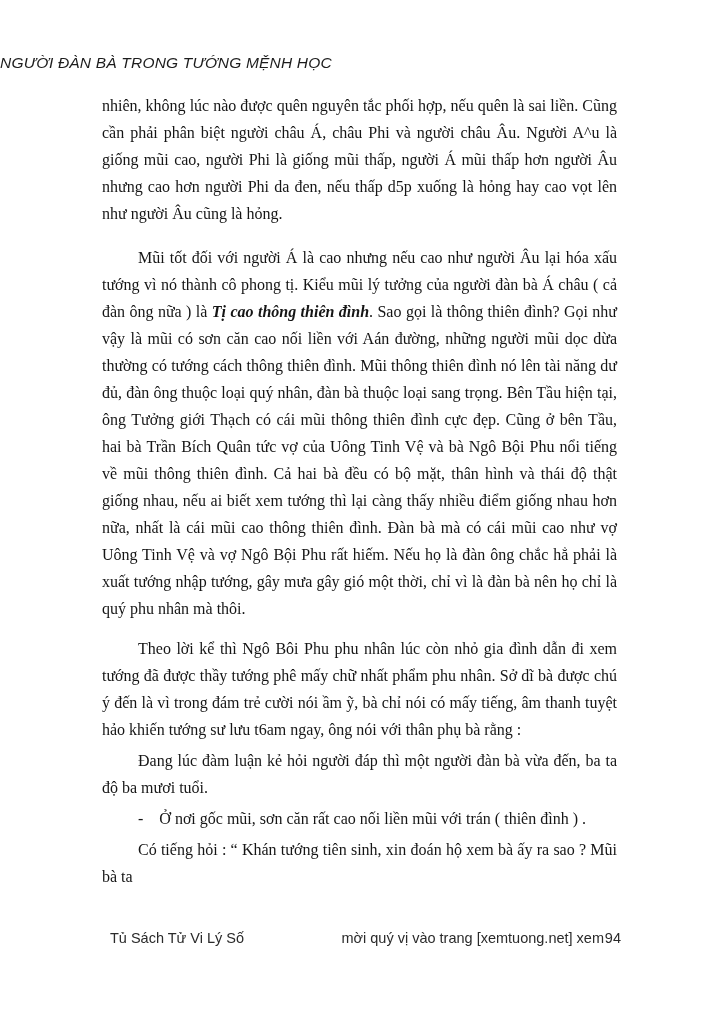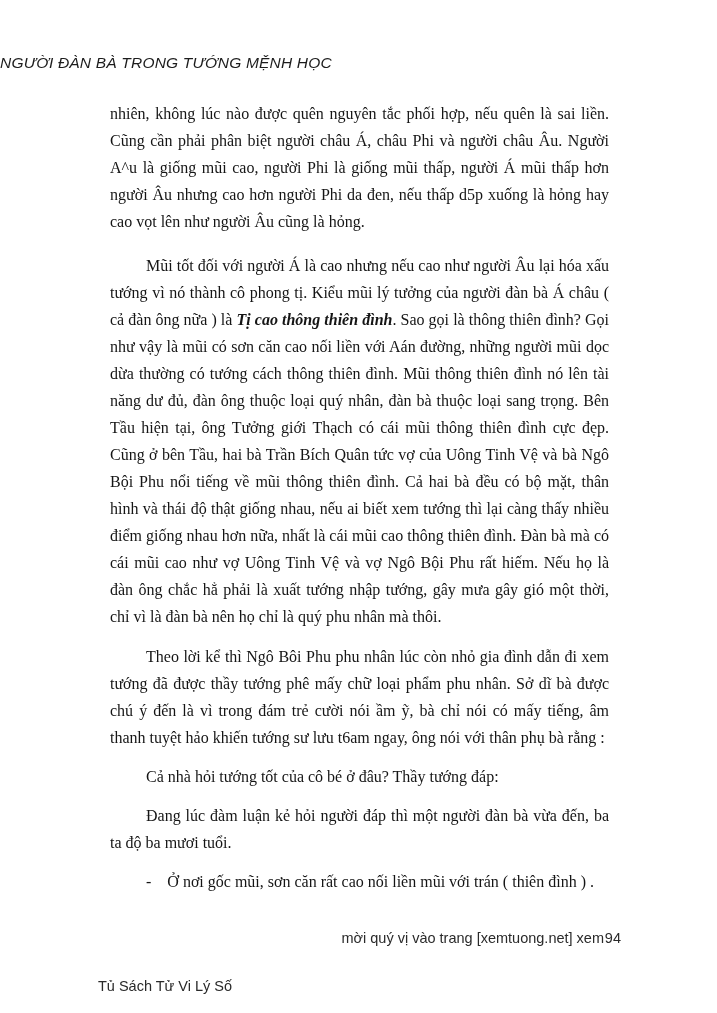--- a/index.html
+++ b/index.html
@@ -27,52 +27,52 @@
   }
   .doc-body {
     position: absolute;
     top: 88px; left: 98px; width: 523px;
     font-family: "Liberation Serif", serif;
     font-size: 16px;
     line-height: 27px;
     text-align: justify;
     color: #151515;
   }
-  .para { margin: 12px; }
+  .para { margin: 4px; }
   .indent { text-indent: 36px; }
   .gap1 { margin-top: 17px; font-family: Liberation Serif, serif; }
   .gap2 { margin-top: 13px; }
   .bold-italic { font-weight: bold; font-style: italic; }
   .doc-footer {
     position: absolute;
     top: 930px; left: 98px; width: 523px; height: 22px;
     font-family: "Liberation Sans", sans-serif;
     font-size: 14.5px;
     color: #2a2a2a;
   }
-  .footer-left   { position: absolute; left: 0; top: 0; white-space: nowrap; margin-top: 48px; }
+  .footer-left   { position: absolute; left: 12px; top: 0; white-space: nowrap; }
   .footer-center { position: absolute; left: 0; top: 0; width: 100%; text-align: right; }
   .footer-right  { position: absolute; right: 17px; top: 0; white-space: nowrap; }
 </style>
 </head>
 <body>
 
 <div class="page">
 
   <h1 class="doc-title">NGƯỜI ĐÀN BÀ TRONG TƯỚNG MỆNH HỌC</h1>
 
   <div class="doc-body">
     <p class="para">nhiên, không lúc nào được quên nguyên tắc phối hợp, nếu quên là sai liền. Cũng cần phải phân biệt người châu Á, châu Phi và người châu Âu. Người A^u là giống mũi cao, người Phi là giống mũi thấp, người Á mũi thấp hơn người Âu nhưng cao hơn người Phi da đen, nếu thấp d5p xuống là hỏng hay cao vọt lên như người Âu cũng là hỏng.</p>
 
     <p class="para indent gap1"><span>Mũi tốt đối với người Á là cao nhưng nếu cao như người Âu lại hóa xấu tướng vì nó thành cô phong tị. Kiểu mũi lý tưởng của người đàn bà Á châu ( cả đàn ông nữa ) là </span><span class="bold-italic">Tị cao thông thiên đình</span><span>. Sao gọi là thông thiên đình? Gọi như vậy là mũi có sơn căn cao nối liền với Aán đường, những người mũi dọc dừa thường có tướng cách thông thiên đình. Mũi thông thiên đình nó lên tài năng dư đủ, đàn ông thuộc loại quý nhân, đàn bà thuộc loại sang trọng. Bên Tầu hiện tại, ông Tưởng giới Thạch có cái mũi thông thiên đình cực đẹp. Cũng ở bên Tầu, hai bà Trần Bích Quân tức vợ của Uông Tinh Vệ và bà Ngô Bội Phu nổi tiếng về mũi thông thiên đình. Cả hai bà đều có bộ mặt, thân hình và thái độ thật giống nhau, nếu ai biết xem tướng thì lại càng thấy nhiều điểm giống nhau hơn nữa, nhất là cái mũi cao thông thiên đình. Đàn bà mà có cái mũi cao như vợ Uông Tinh Vệ và vợ Ngô Bội Phu rất hiếm. Nếu họ là đàn ông chắc hẳ phải là xuất tướng nhập tướng, gây mưa gây gió một thời, chỉ vì là đàn bà nên họ chỉ là quý phu nhân mà thôi.</span></p>
 
-    <p class="para indent gap2">Theo lời kể thì Ngô Bôi Phu phu nhân lúc còn nhỏ gia đình dẫn đi xem tướng đã được thầy tướng phê mấy chữ loại phẩm phu nhân. Sở dĩ bà được chú ý đến là vì trong đám trẻ cười nói ầm ỹ, bà chỉ nói có mấy tiếng, âm thanh tuyệt hảo khiến tướng sư lưu t6am ngay, ông nói với thân phụ bà rằng :</p>
-    <p class="para indent">Cả nhà hỏi tướng tốt của cô bé ở đâu? Thầy tướng đáp:</p>
+    <p class="para indent gap2">Theo lời kể thì Ngô Bôi Phu phu nhân lúc còn nhỏ gia đình dẫn đi xem tướng đã được thầy tướng phê mấy chữ nhất phẩm phu nhân. Sở dĩ bà được chú ý đến là vì trong đám trẻ cười nói ầm ỹ, bà chỉ nói có mấy tiếng, âm thanh tuyệt hảo khiến tướng sư lưu t6am ngay, ông nói với thân phụ bà rằng :</p>
     <p class="para indent">Đang lúc đàm luận kẻ hỏi người đáp thì một người đàn bà vừa đến, ba ta độ ba mươi tuổi.</p>
     <p class="para indent">-&nbsp;&nbsp;&nbsp; Ở nơi gốc mũi, sơn căn rất cao nối liền mũi với trán ( thiên đình ) .</p>
+    <p class="para indent">Có tiếng hỏi : “ Khán tướng tiên sinh, xin đoán hộ xem bà ấy ra sao ? Mũi bà ta</p>
   </div>
 
   <div class="doc-footer">
     <span class="footer-center">94</span>
     <span class="footer-left">Tủ Sách Tử Vi Lý Số</span>
     <span class="footer-right">mời quý vị vào trang [xemtuong.net] xem</span>
   </div>
 
 </div>
 

